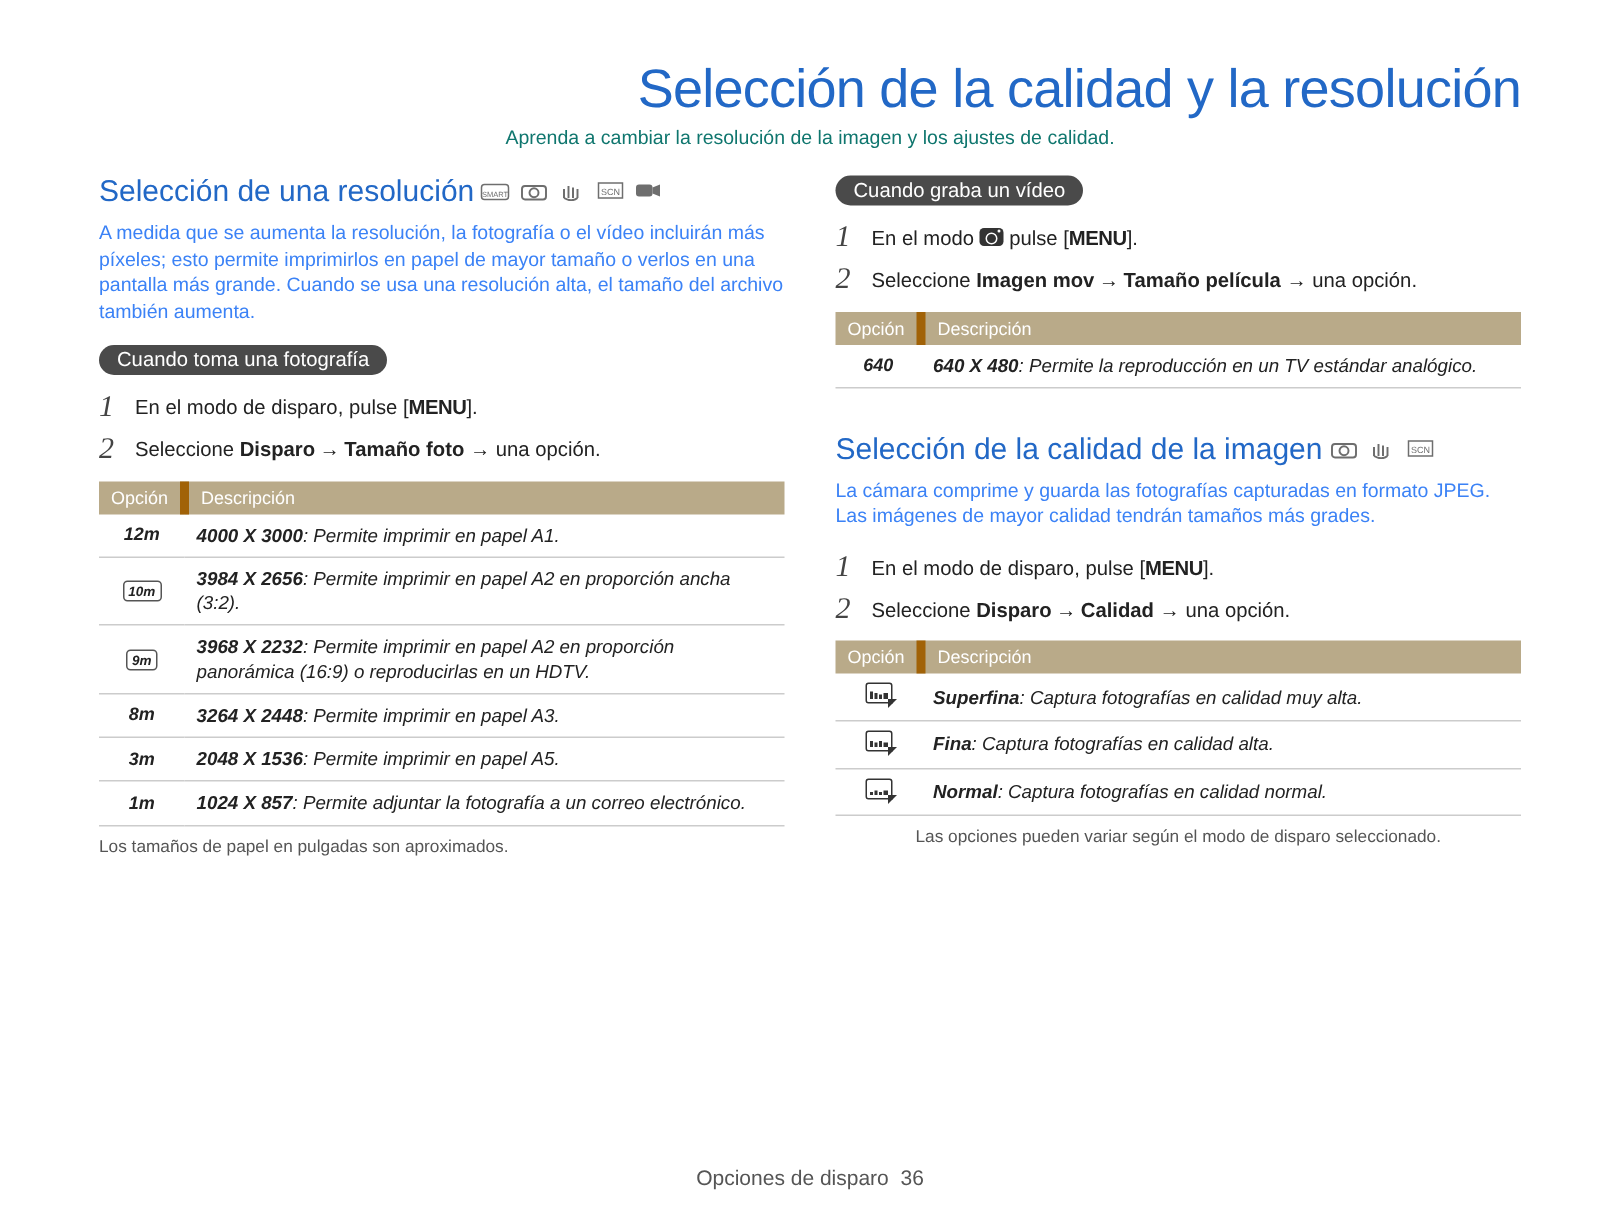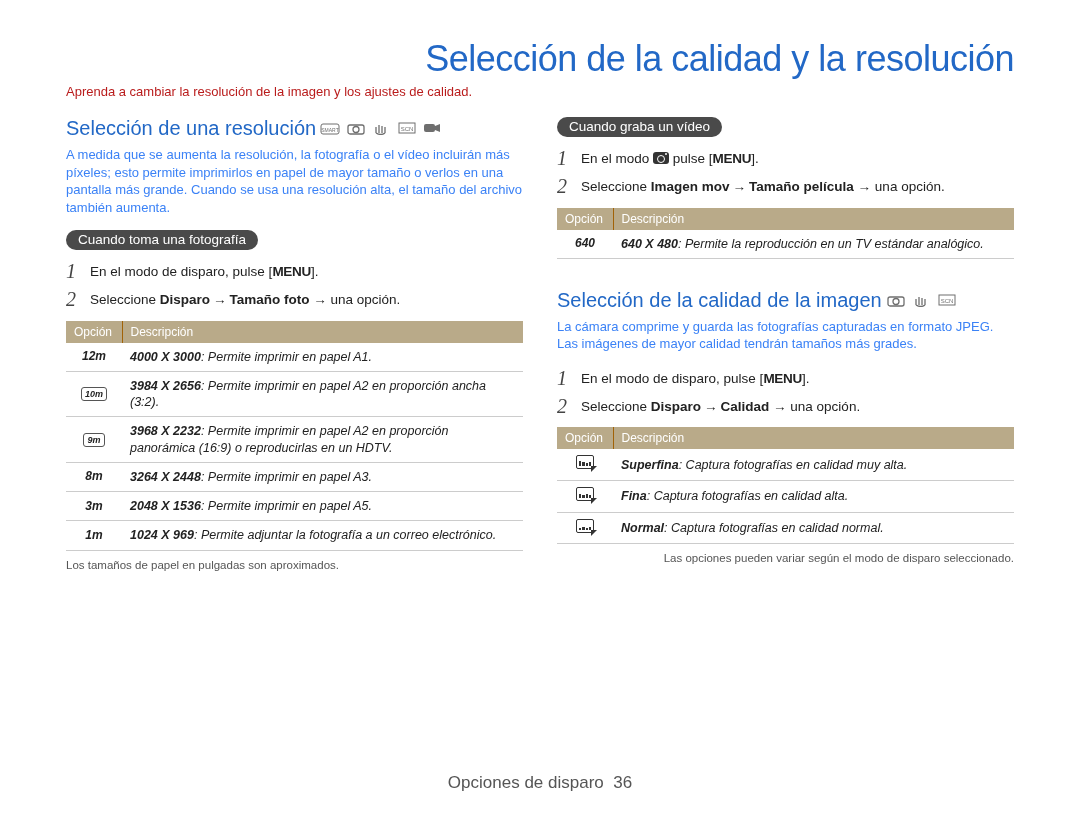--- a/index.html
+++ b/index.html
@@ -15,22 +15,23 @@
   .page-title {
     color: #2268c6;
     font-size: 36px;
     font-weight: 400;
     letter-spacing: -0.5px;
     margin-bottom: 4px;
     text-align: right;
   }
   .page-intro {
     font-size: 13px;
-    color: #b91c1c;
+    color: #0f766e;
     margin-bottom: 18px;
+    text-align: center;
   }
   .columns {
     display: flex;
     gap: 34px;
   }
   .col {
     flex: 1;
     min-width: 0;
   }
   .section-title {
@@ -98,21 +99,21 @@
   table.opts th {
     background: #b9aa89;
     color: #fff;
     font-weight: 400;
     text-align: left;
     padding: 4px 8px;
     font-size: 12px;
   }
   table.opts th:first-child {
     width: 56px;
-    border-right: 1px solid #a16207;
+    border-right: 6px solid #a16207;
   }
   table.opts td {
     border-bottom: 1px solid #ccc;
     padding: 6px 8px 6px 8px;
     vertical-align: middle;
     line-height: 1.3;
     font-style: italic;
   }
   table.opts td.opt {
     text-align: center;
@@ -139,21 +140,21 @@
     font-size: 11.5px;
     color: #555;
     margin-top: 6px;
   }
   .footer {
     position: absolute;
     bottom: 22px;
     left: 0;
     right: 0;
     text-align: center;
-    font-size: 17px;
+    font-size: 14px;
     color: #555;
   }
   .inline-mode-icon {
     display: inline-block;
     width: 16px; height: 12px;
     background: #333;
     border-radius: 3px;
     position: relative;
     vertical-align: -1px;
   }
@@ -260,21 +261,21 @@
           <tr>
             <td class="opt"><span class="res-label">8m</span></td>
             <td><span class="bold">3264 X 2448</span>: Permite imprimir en papel A3.</td>
           </tr>
           <tr>
             <td class="opt"><span class="res-label">3m</span></td>
             <td><span class="bold">2048 X 1536</span>: Permite imprimir en papel A5.</td>
           </tr>
           <tr>
             <td class="opt"><span class="res-label">1m</span></td>
-            <td><span class="bold">1024 X 969</span>: Permite adjuntar la fotografía a un correo electrónico.</td>
+            <td><span class="bold">1024 X 857</span>: Permite adjuntar la fotografía a un correo electrónico.</td>
           </tr>
         </tbody>
     </table>
 
     <p class="note">Los tamaños de papel en pulgadas son aproximados.</p>
   </div>
 
   <div class="col">
 
     <span class="pill">Cuando graba un vídeo</span>
@@ -373,20 +374,20 @@
                   <i style="height: 40%;"></i>
                   <i style="height: 60%;"></i>
                   <i style="height: 30%;"></i>
                   <i style="height: 50%;"></i>
                 </span><span class="corner"></span></span></td>
             <td><span class="bold">Normal</span>: Captura fotografías en calidad normal.</td>
           </tr>
         </tbody>
     </table>
 
-    <p class="note" style="text-align:right;">Las opciones pueden variar según el modo de disparo seleccionado.</p>
+    <p class="note" style="text-align:center;">Las opciones pueden variar según el modo de disparo seleccionado.</p>
   </div>
 
 </div>
 
 <div class="footer">
   <span>Opciones de disparo</span>&nbsp;&nbsp;<span>36</span>
 </div>
 
 </body></html>

